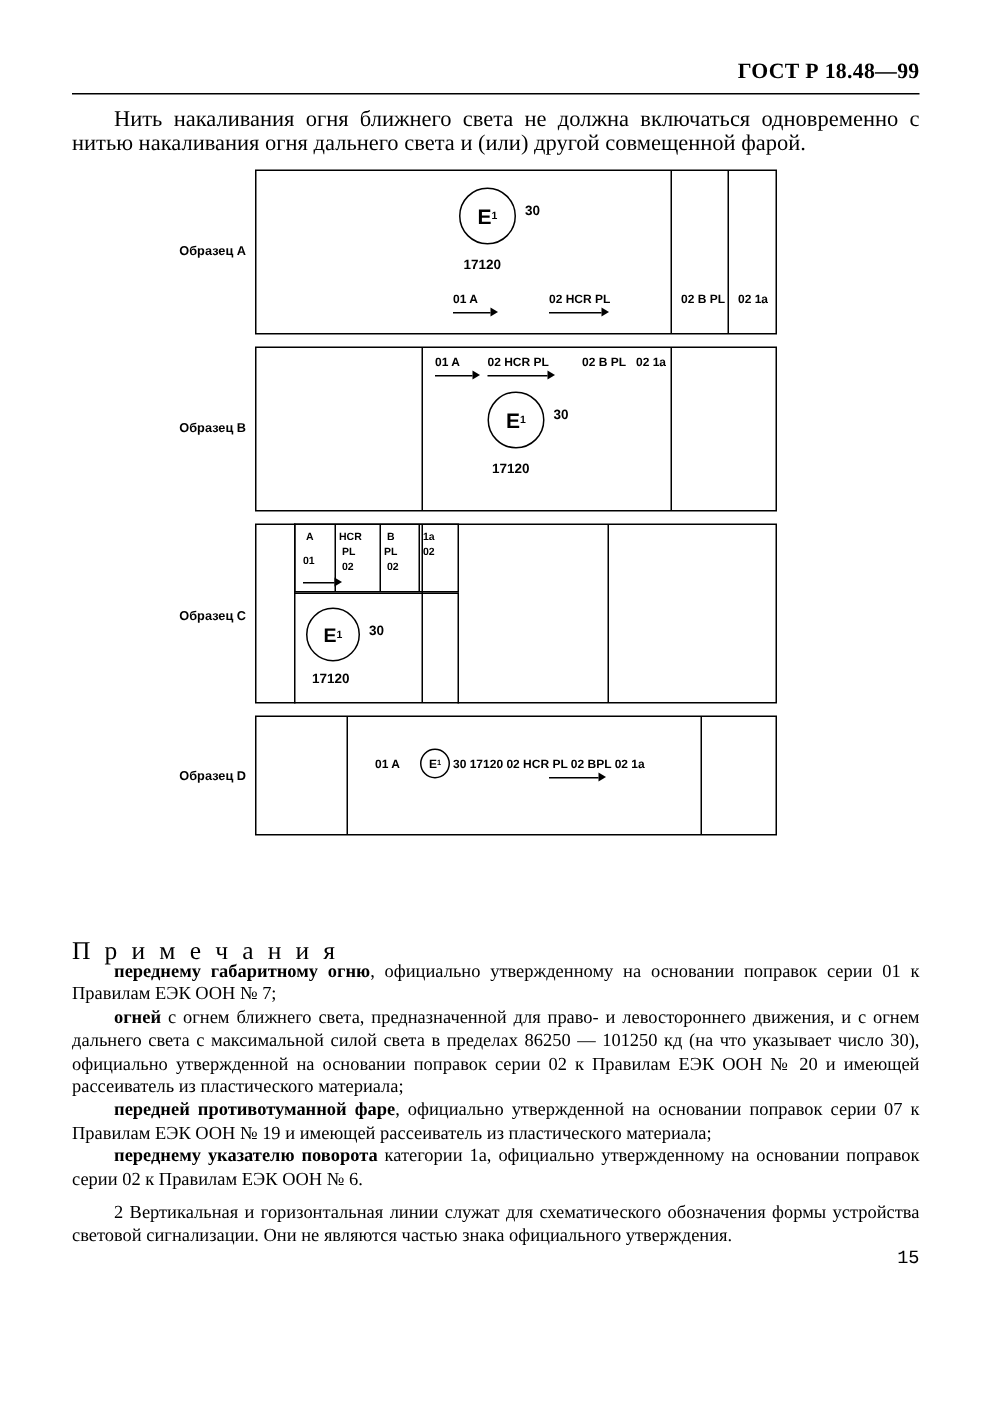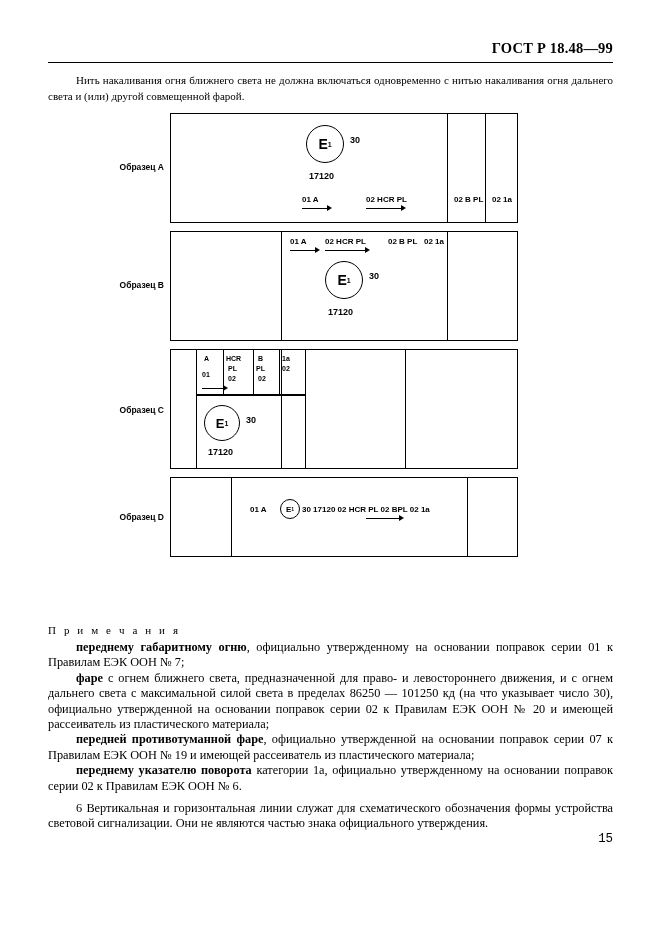--- a/index.html
+++ b/index.html
@@ -24,21 +24,21 @@
     letter-spacing:.2px;
   }
   .header-rule{
     position:absolute;
     left:48px;right:48px;top:62px;
     border-bottom:1.4px solid #000;
   }
   .intro{
     position:absolute;
     left:48px;right:48px;top:72px;
-    font-size:11px;
+    font-size:15px;
     line-height:16px;
     text-align:justify;
     text-indent:28px;
   }
 
   
   .figure{
     position:absolute;
     left:170px;top:113px;
     width:348px;height:468px;
@@ -97,21 +97,21 @@
 
   .caption{
     position:absolute;
     left:48px;right:48px;top:592px;
     text-align:center;
     font-size:11.6px;
   }
 
   .notes-title{
     position:absolute;left:48px;top:624px;
-    font-size:11px;letter-spacing:2.6px;
+    font-size:17px;letter-spacing:2.6px;
   }
   .notes{
     position:absolute;left:48px;right:48px;top:640px;
     font-size:12.3px;line-height:15.4px;text-align:justify;
   }
   .notes p{margin:0 0 0 0;text-indent:28px;}
   .notes p.cont{text-indent:0;}
   .notes b{font-weight:bold;}
   .gap{height:7px;}
 
@@ -249,22 +249,22 @@
         <div class="headR" style="left:33px;"></div>
     </div>
 
   </div>
 
 
   <div class="notes-title">П р и м е ч а н и я</div>
 
   <div class="notes">
     <p class="cont" style="text-indent:28px;"><b>переднему габаритному огню</b><span>, официально утвержденному на основании поправок серии 01 к  Правилам ЕЭК ООН № 7;</span></p>
-    <p class="cont" style="text-indent:28px;"><b>фаре</b><span> с огнем ближнего света, предназначенной для право- и левостороннего движения, и с огнем дальнего света с максимальной силой света в пределах 86250 — 101250 кд (на что указывает число 30), официально утвержденной на основании поправок серии 02 к Правилам ЕЭК ООН № 20 и имеющей рассеиватель из пластического материала;</span></p>
+    <p class="cont" style="text-indent:28px;"><b>огней</b><span> с огнем ближнего света, предназначенной для право- и левостороннего движения, и с огнем дальнего света с максимальной силой света в пределах 86250 — 101250 кд (на что указывает число 30), официально утвержденной на основании поправок серии 02 к Правилам ЕЭК ООН № 20 и имеющей рассеиватель из пластического материала;</span></p>
     <p class="cont" style="text-indent:28px;"><b>передней противотуманной фаре</b><span>, официально утвержденной на основании поправок серии 07 к Правилам ЕЭК ООН № 19 и имеющей рассеиватель из пластического материала;</span></p>
     <p class="cont" style="text-indent:28px;"><b>переднему указателю поворота</b><span> категории 1a, официально утвержденному на основании поправок серии 02 к Правилам ЕЭК ООН № 6.</span></p>
     <div class="gap"></div>
-    <p>6 Вертикальная и горизонтальная линии служат для схематического обозначения формы устройства световой сигнализации. Они не являются частью знака официального утверждения.</p>
+    <p>2 Вертикальная и горизонтальная линии служат для схематического обозначения формы устройства световой сигнализации. Они не являются частью знака официального утверждения.</p>
   </div>
 
   <div class="pageno">15</div>
 
 </div>
 
 </body></html>

